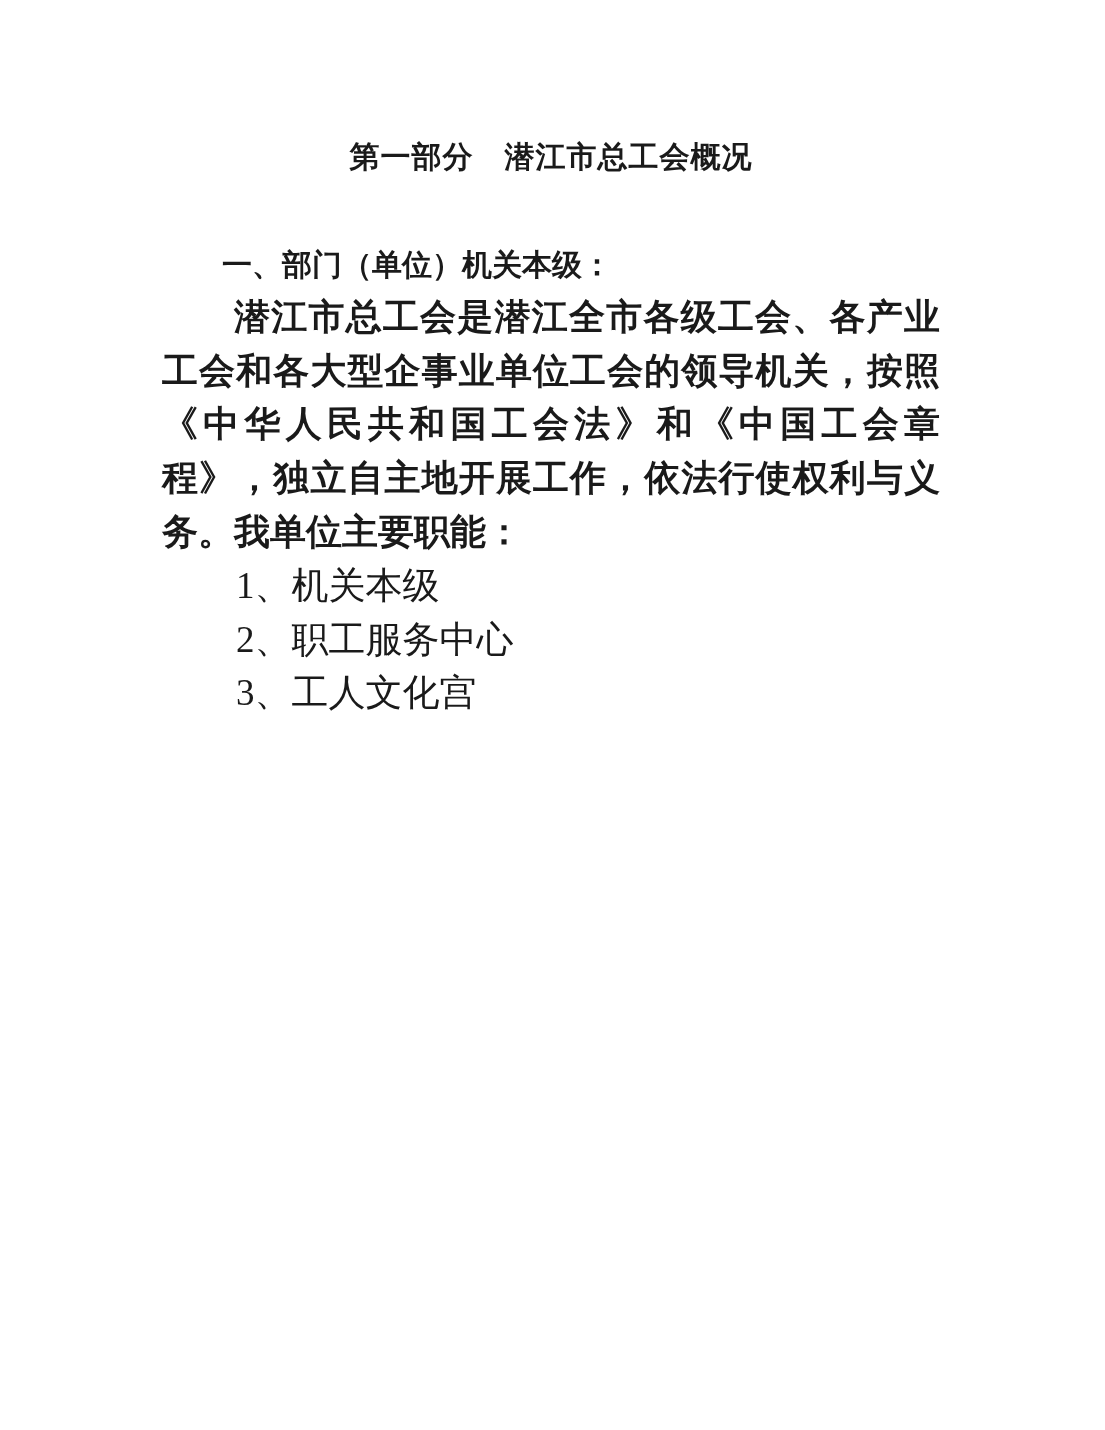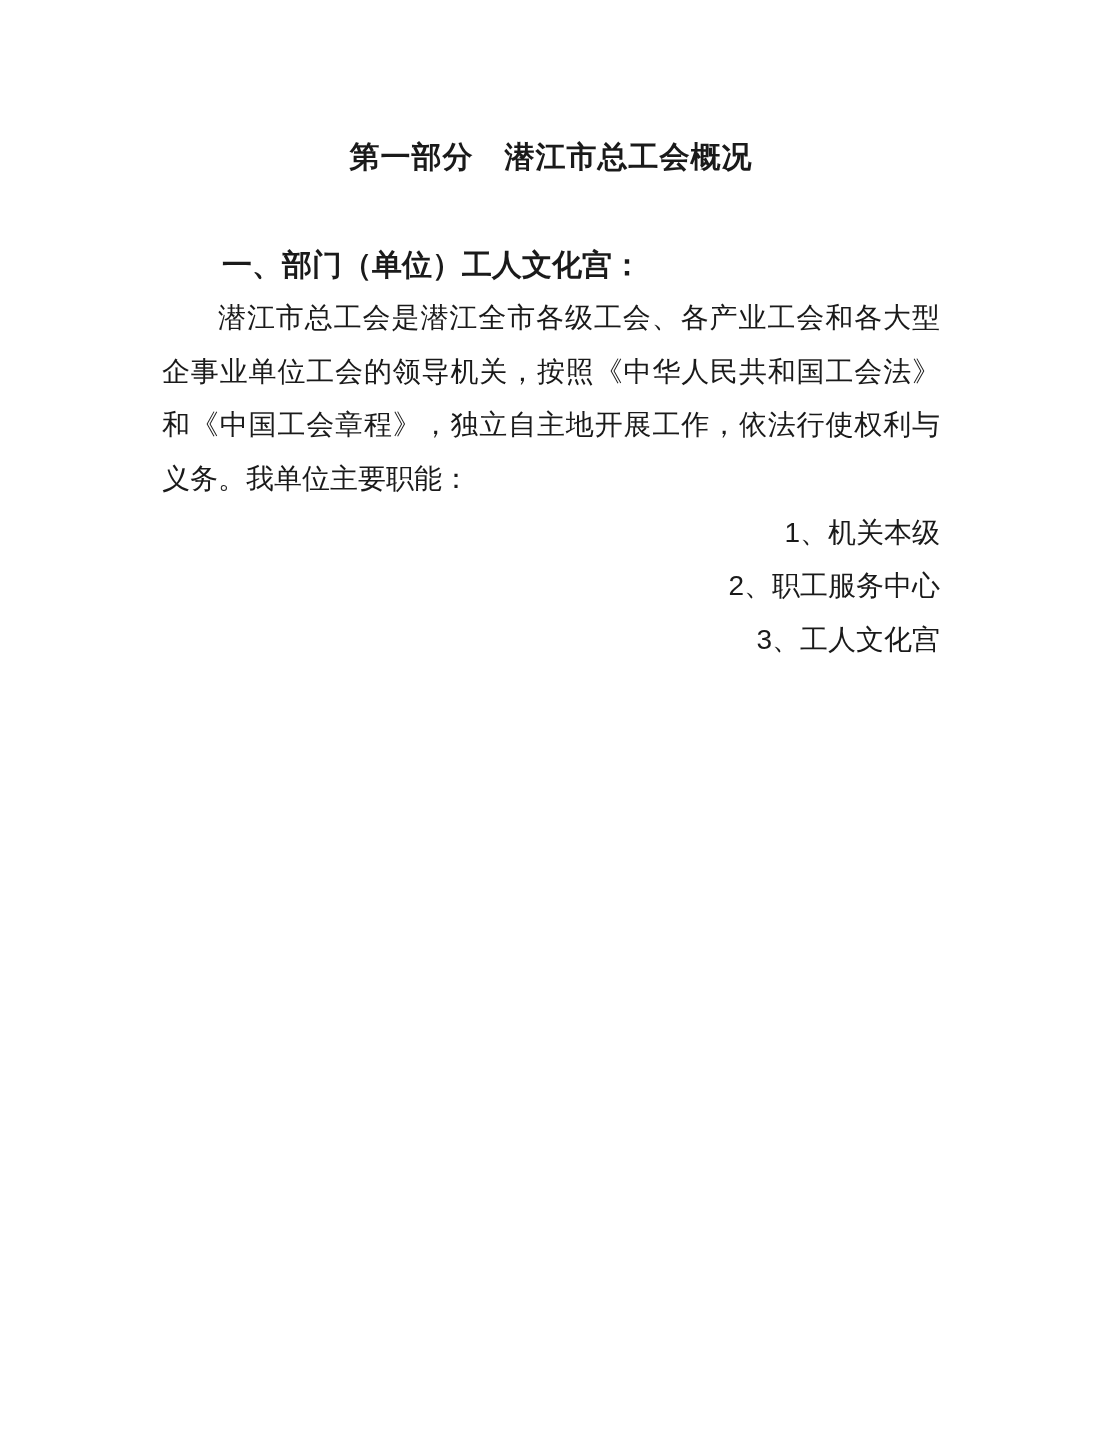--- a/index.html
+++ b/index.html
@@ -29,50 +29,50 @@
   .heading {
     font-family: "Liberation Sans", sans-serif;
     font-weight: bold;
     font-size: 30px;
     line-height: 53.6px;
     text-indent: 2em;
     white-space: nowrap;
   }
   .para {
     font-family: "Liberation Serif", serif;
-    font-size: 28px;
+    font-size: 36px;
     line-height: 53.6px;
     text-indent: 2em;
     text-align: justify;
     text-justify: inter-character;
     text-align-last: left;
     word-break: normal;
     overflow-wrap: break-word;
+    font-weight: bold;
   }
   .unit-list {
     list-style: none;
   }
   .list-line {
-    font-family: Liberation Sans, sans-serif;
-    font-size: 28px;
+    font-family: Liberation Serif, serif;
+    font-size: 37px;
     line-height: 53.6px;
     text-indent: 2em;
     white-space: nowrap;
-    text-align: right;
   }
 </style>
 </head>
 <body>
 
 <div class="page">
 
   <h1 class="doc-title">第一部分　潜江市总工会概况</h1>
 
   <section>
-    <h2 class="heading">一、部门（单位）工人文化宫：</h2>
+    <h2 class="heading">一、部门（单位）机关本级：</h2>
     <p class="para">潜江市总工会是潜江全市各级工会、各产业工会和各大型企事业单位工会的领导机关，按照《中华人民共和国工会法》和《中国工会章程》，独立自主地开展工作，依法行使权利与义务。我单位主要职能：</p>
   </section>
 
   <section>
     <ol class="unit-list">
       <li class="list-line">1、机关本级</li>
       <li class="list-line">2、职工服务中心</li>
       <li class="list-line">3、工人文化宫</li>
     </ol>
   </section>

